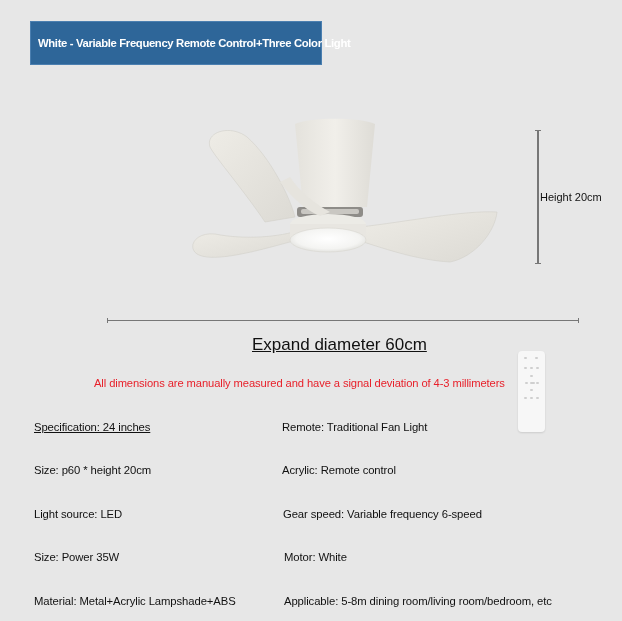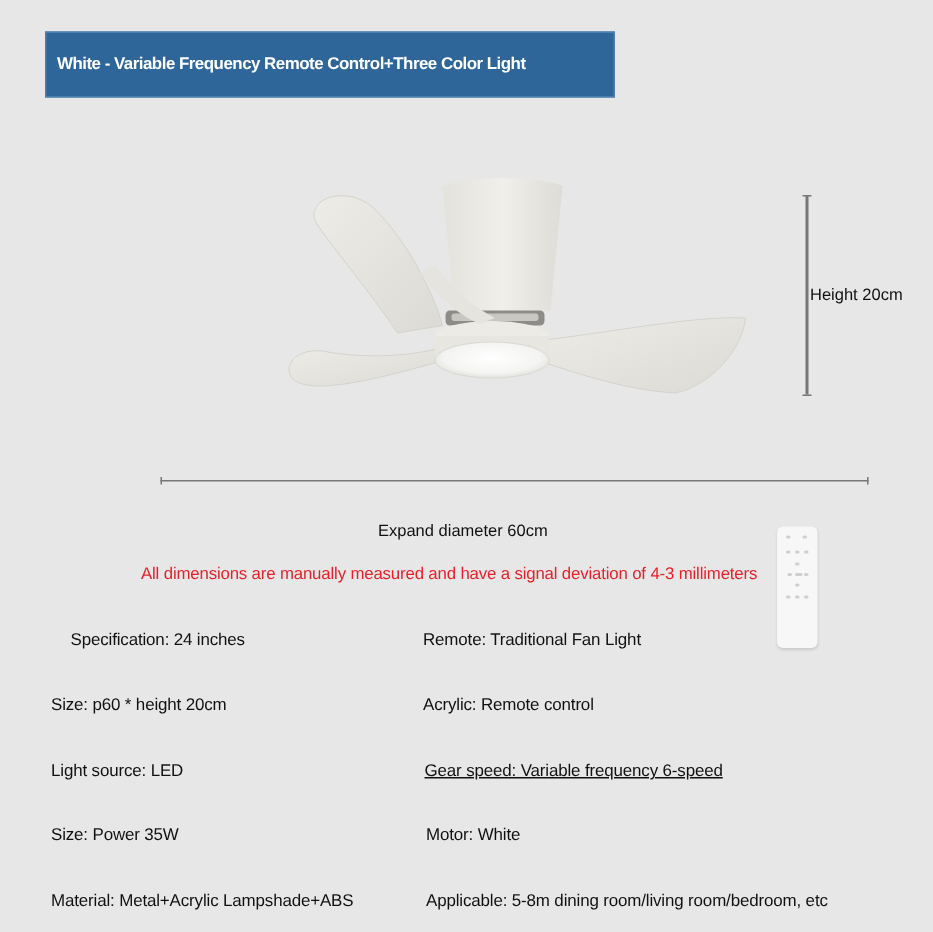--- a/index.html
+++ b/index.html
@@ -3,35 +3,35 @@
 <meta charset="utf-8">
 <style>
   html, body { margin: 0; padding: 0; }
   body {
     width: 622px; height: 621px; position: relative; overflow: hidden;
     background: #e7e7e7;
     font-family: "Liberation Sans", "DejaVu Sans", sans-serif;
     color: #111;
   }
   .header-box {
-    position: absolute; left: 30px; top: 21px; width: 380px; height: 44px;
+    position: absolute; left: 30px; top: 21px; width: 292px; height: 44px;
     background: #2e6699; border: 1px solid #4b7fb0; box-sizing: border-box;
     display: flex; align-items: center; padding-left: 7px;
   }
   .header-title {
     color: #ffffff; font-size: 11.3px; font-weight: bold; letter-spacing: -0.35px;
     white-space: nowrap;
   }
   .fan { position: absolute; left: 185px; top: 112px; width: 315px; height: 165px; }
   .vline { position: absolute; left: 537px; top: 130px; width: 2px; height: 133px; background: #777; }
   .vcap { position: absolute; width: 6px; height: 1px; background: #777; left: 535px; }
   .height-label { position: absolute; left: 540px; top: 191px; font-size: 11px; color: #111; white-space: nowrap; }
   .hline { position: absolute; left: 107px; top: 320px; width: 472px; height: 1px; background: #777; }
   .hcap { position: absolute; width: 1px; height: 5px; background: #777; top: 318px; }
-  .diameter-label { position: absolute; left: 252px; top: 348px; font-size: 11px; color: #111; white-space: nowrap; }
+  .diameter-label { position: absolute; left: 252px; top: 335px; font-size: 17px; color: #111; white-space: nowrap; text-decoration: underline; }
   .notice { position: absolute; left: 94px; top: 377px; font-size: 11.2px; color: #e8202a; white-space: nowrap; letter-spacing: -0.1px; }
   .remote {
     position: absolute; left: 518px; top: 351px; width: 27px; height: 81px;
     background: #f7f7f7; border-radius: 4px; box-shadow: 0 1px 2px rgba(0,0,0,0.12);
   }
   .remote .dot { position: absolute; width: 3px; height: 2px; background: #cfcfcf; border-radius: 1px; }
   .spec { position: absolute; font-size: 11.3px; color: #111; white-space: nowrap; letter-spacing: -0.1px; }
 </style>
 </head>
 <body>
@@ -97,23 +97,23 @@
   <div class="dot" style="left:12px;top:24px;"></div>
   <div class="dot" style="left:7px;top:31px;"></div>
   <div class="dot" style="left:12px;top:31px;width:5px;"></div>
   <div class="dot" style="left:18px;top:31px;"></div>
   <div class="dot" style="left:12px;top:38px;"></div>
   <div class="dot" style="left:6px;top:46px;"></div>
   <div class="dot" style="left:12px;top:46px;"></div>
   <div class="dot" style="left:18px;top:46px;"></div>
 </div>
 
-<div class="spec" style="left:47px;top:421px;">Specification: 24 inches</div>
+<div class="spec" style="left:34px;top:421px;text-decoration:underline;">Specification: 24 inches</div>
 <div class="spec" style="left:34px;top:464px;">Size: p60 * height 20cm</div>
 <div class="spec" style="left:34px;top:508px;">Light source: LED</div>
 <div class="spec" style="left:34px;top:551px;">Size: Power 35W</div>
 <div class="spec" style="left:34px;top:595px;">Material: Metal+Acrylic Lampshade+ABS</div>
 
 <div class="spec" style="left:282px;top:421px;">Remote: Traditional Fan Light</div>
 <div class="spec" style="left:282px;top:464px;">Acrylic: Remote control</div>
-<div class="spec" style="left:283px;top:508px;text-decoration:underline;">Gear speed: Variable frequency 6-speed</div>
+<div class="spec" style="left:283px;top:508px;">Gear speed: Variable frequency 6-speed</div>
 <div class="spec" style="left:284px;top:551px;">Motor: White</div>
 <div class="spec" style="left:284px;top:595px;">Applicable: 5-8m dining room/living room/bedroom, etc</div>
 
 </body></html>

